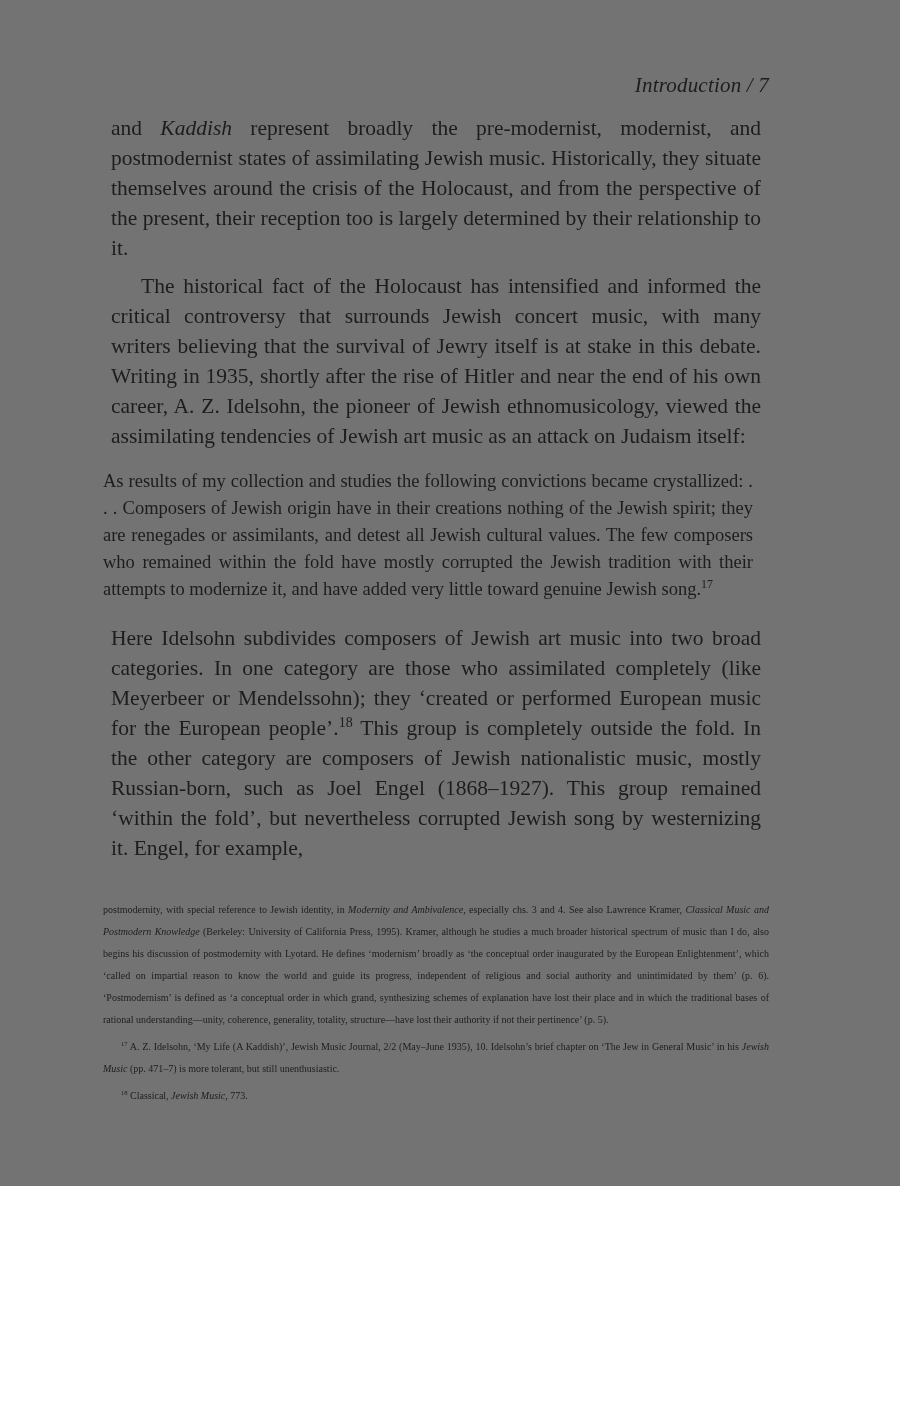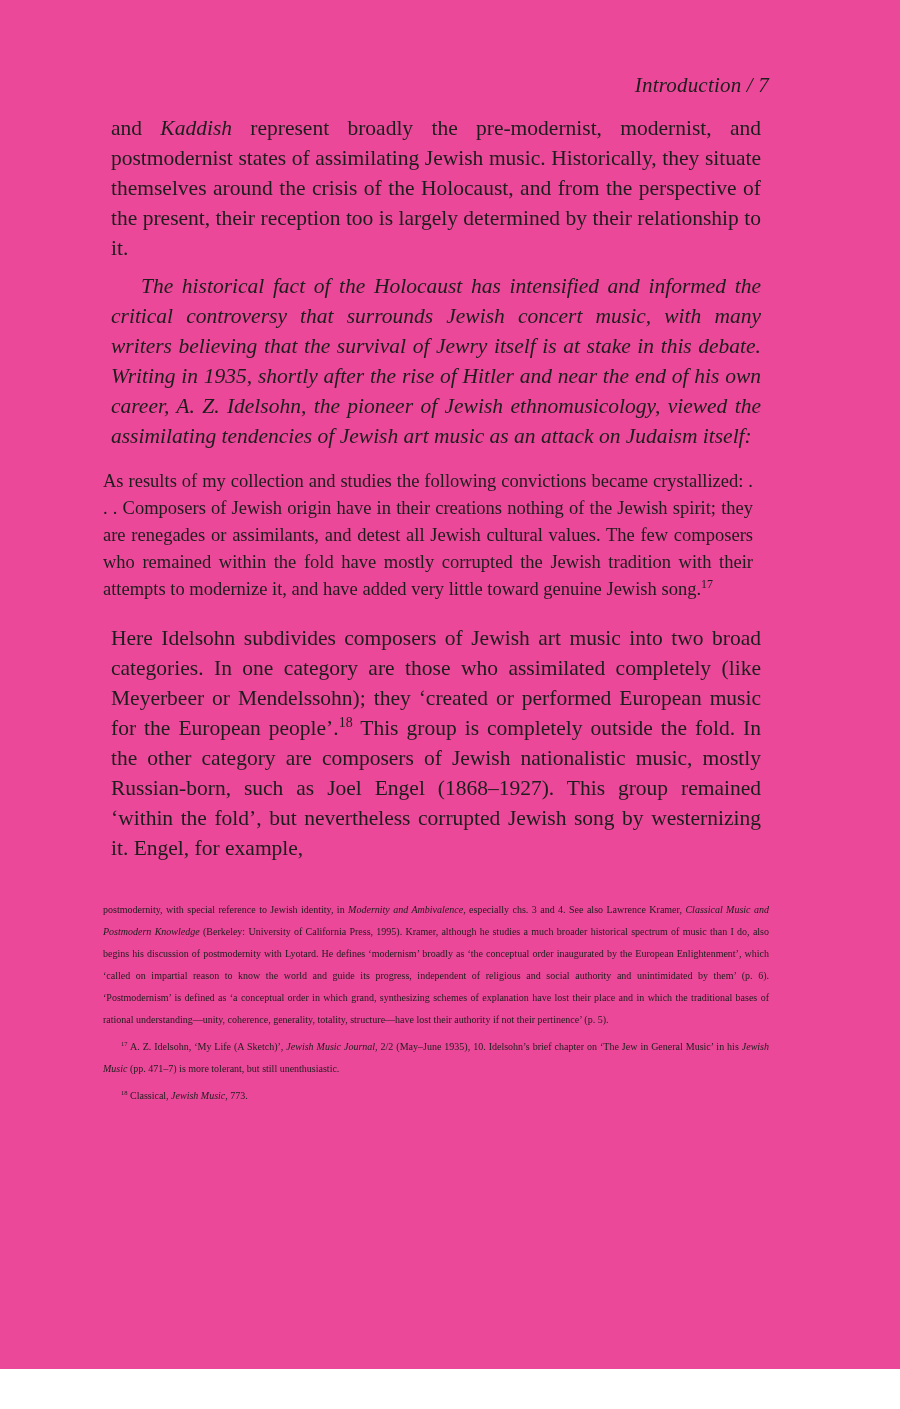--- a/index.html
+++ b/index.html
@@ -3,22 +3,22 @@
 <meta charset="utf-8">
 <style>
   html, body {
     margin: 0;
     padding: 0;
     background: #ffffff;
   }
   .page {
     position: relative;
     width: 900px;
-    height: 1369px;
-    background: #ec4899;
+    height: 1186px;
+    background: #737373;
     color: #1d1d1d;
     font-family: "Liberation Serif", serif;
     overflow: hidden;
     box-sizing: border-box;
   }
   .text-block {
     position: absolute;
     left: 103px;
     top: 72px;
     width: 666px;
@@ -32,21 +32,20 @@
     letter-spacing: 0.2px;
   }
   .body-para {
     font-size: 21.5px;
     line-height: 30px;
     text-align: justify;
     margin: 8px;
   }
   .indent {
     text-indent: 30px;
-    font-style: italic;
   }
   .quote {
     font-size: 18.5px;
     line-height: 27px;
     text-align: justify;
     margin: 17px 16px 20px 0;
   }
   .footnotes {
     margin-top: 36px;
     font-size: 10px;
@@ -83,18 +82,18 @@
     <p class="body-para"><span>and </span><span style="font-style: italic;">Kaddish</span><span> represent broadly the pre-modernist, modernist, and postmodernist states of assimilating Jewish music. Historically, they situate themselves around the crisis of the Holocaust, and from the perspective of the present, their reception too is largely determined by their relationship to it.</span></p>
 
     <p class="body-para indent"><span>The historical fact of the Holocaust has intensified and informed the critical controversy that surrounds Jewish concert music, with many writers believing that the survival of Jewry itself is at stake in this debate. Writing in 1935, shortly after the rise of Hitler and near the end of his own career, A. Z. Idelsohn, the pioneer of Jewish ethnomusicology, viewed the assimilating tendencies of Jewish art music as an attack on Judaism itself:</span></p>
 
     <blockquote class="quote"><span>As results of my collection and studies the following convictions became crystallized: . . . Composers of Jewish origin have in their creations nothing of the Jewish spirit; they are renegades or assimilants, and detest all Jewish cultural values. The few composers who remained within the fold have mostly corrupted the Jewish tradition with their attempts to modernize it, and have added very little toward genuine Jewish song.</span><sup>17</sup></blockquote>
 
     <p class="body-para"><span>Here Idelsohn subdivides composers of Jewish art music into two broad categories. In one category are those who assimilated completely (like Meyerbeer or Mendelssohn); they ‘created or performed European music for the European people’.</span><sup>18</sup><span> This group is completely outside the fold. In the other category are composers of Jewish nationalistic music, mostly Russian-born, such as Joel Engel (1868–1927). This group remained ‘within the fold’, but nevertheless corrupted Jewish song by westernizing it. Engel, for example,</span></p>
 
     <div class="footnotes">
       <p class="footnote"><span>postmodernity, with special reference to Jewish identity, in </span><span style="font-style: italic;">Modernity and Ambivalence</span><span>, especially chs. 3 and 4. See also Lawrence Kramer, </span><span style="font-style: italic;">Classical Music and Postmodern Knowledge</span><span> (Berkeley: University of California Press, 1995). Kramer, although he studies a much broader historical spectrum of music than I do, also begins his discussion of postmodernity with Lyotard. He defines ‘modernism’ broadly as ‘the conceptual order inaugurated by the European Enlightenment’, which ‘called on impartial reason to know the world and guide its progress, independent of religious and social authority and unintimidated by them’ (p. 6). ‘Postmodernism’ is defined as ‘a conceptual order in which grand, synthesizing schemes of explanation have lost their place and in which the traditional bases of rational understanding—unity, coherence, generality, totality, structure—have lost their authority if not their pertinence’ (p. 5).</span></p>
-      <p class="footnote indent-fn"><sup>17</sup><span> A. Z. Idelsohn, ‘My Life (A Sketch)’, </span><span style="font-style: italic;">Jewish Music Journal</span><span>, 2/2 (May–June 1935), 10. Idelsohn’s brief chapter on ‘The Jew in General Music’ in his </span><span style="font-style: italic;">Jewish Music</span><span> (pp. 471–7) is more tolerant, but still unenthusiastic.</span></p>
+      <p class="footnote indent-fn"><sup>17</sup><span> A. Z. Idelsohn, ‘My Life (A Kaddish)’, </span><span style="">Jewish Music Journal</span><span>, 2/2 (May–June 1935), 10. Idelsohn’s brief chapter on ‘The Jew in General Music’ in his </span><span style="font-style: italic;">Jewish Music</span><span> (pp. 471–7) is more tolerant, but still unenthusiastic.</span></p>
       <p class="footnote indent-fn"><sup>18</sup><span> Classical, </span><span style="font-style: italic;">Jewish Music</span><span>, 773.</span></p>
     </div>
 
   </div>
 </div>
 
 </body></html>

